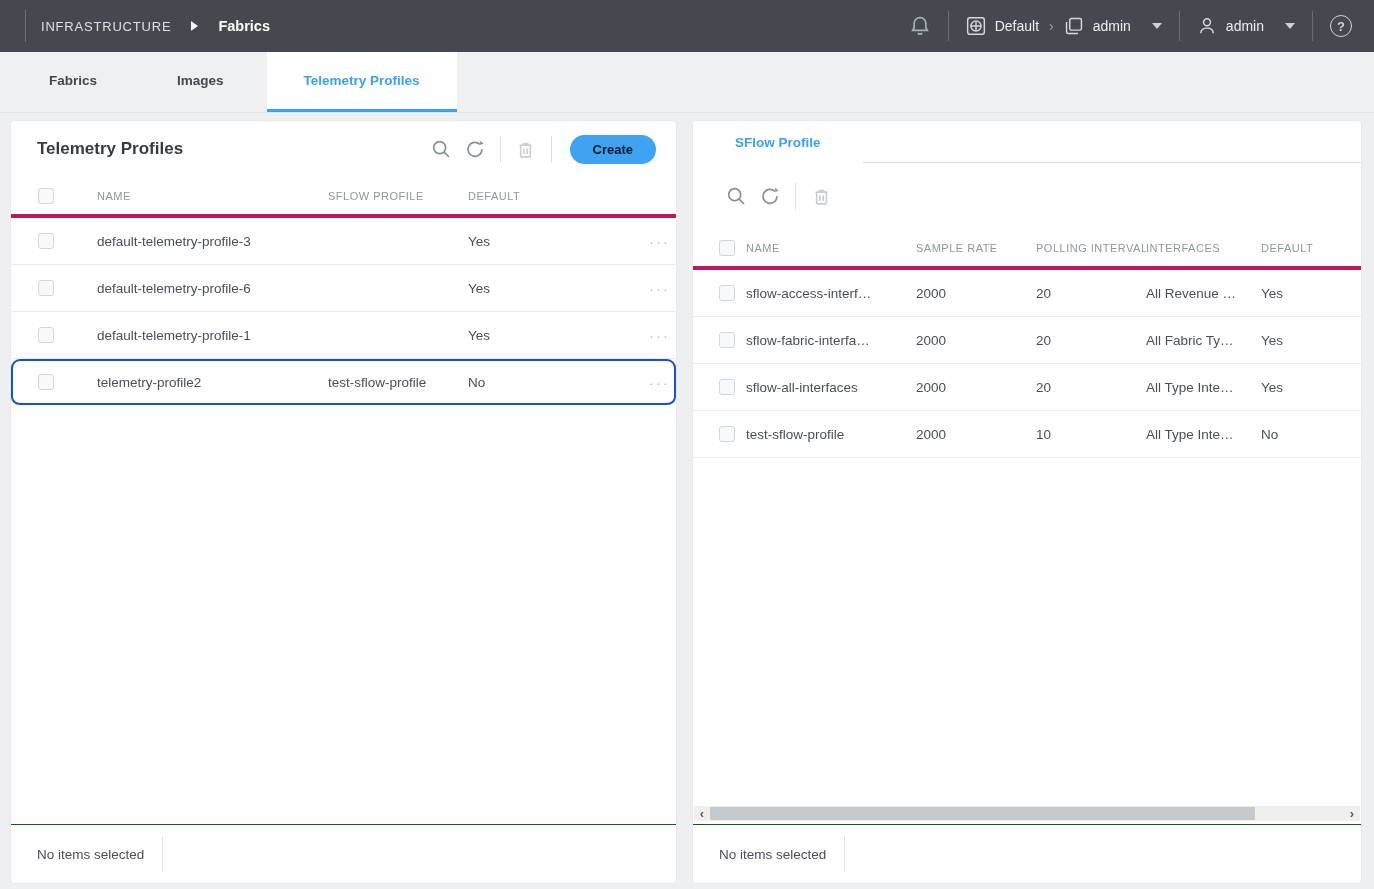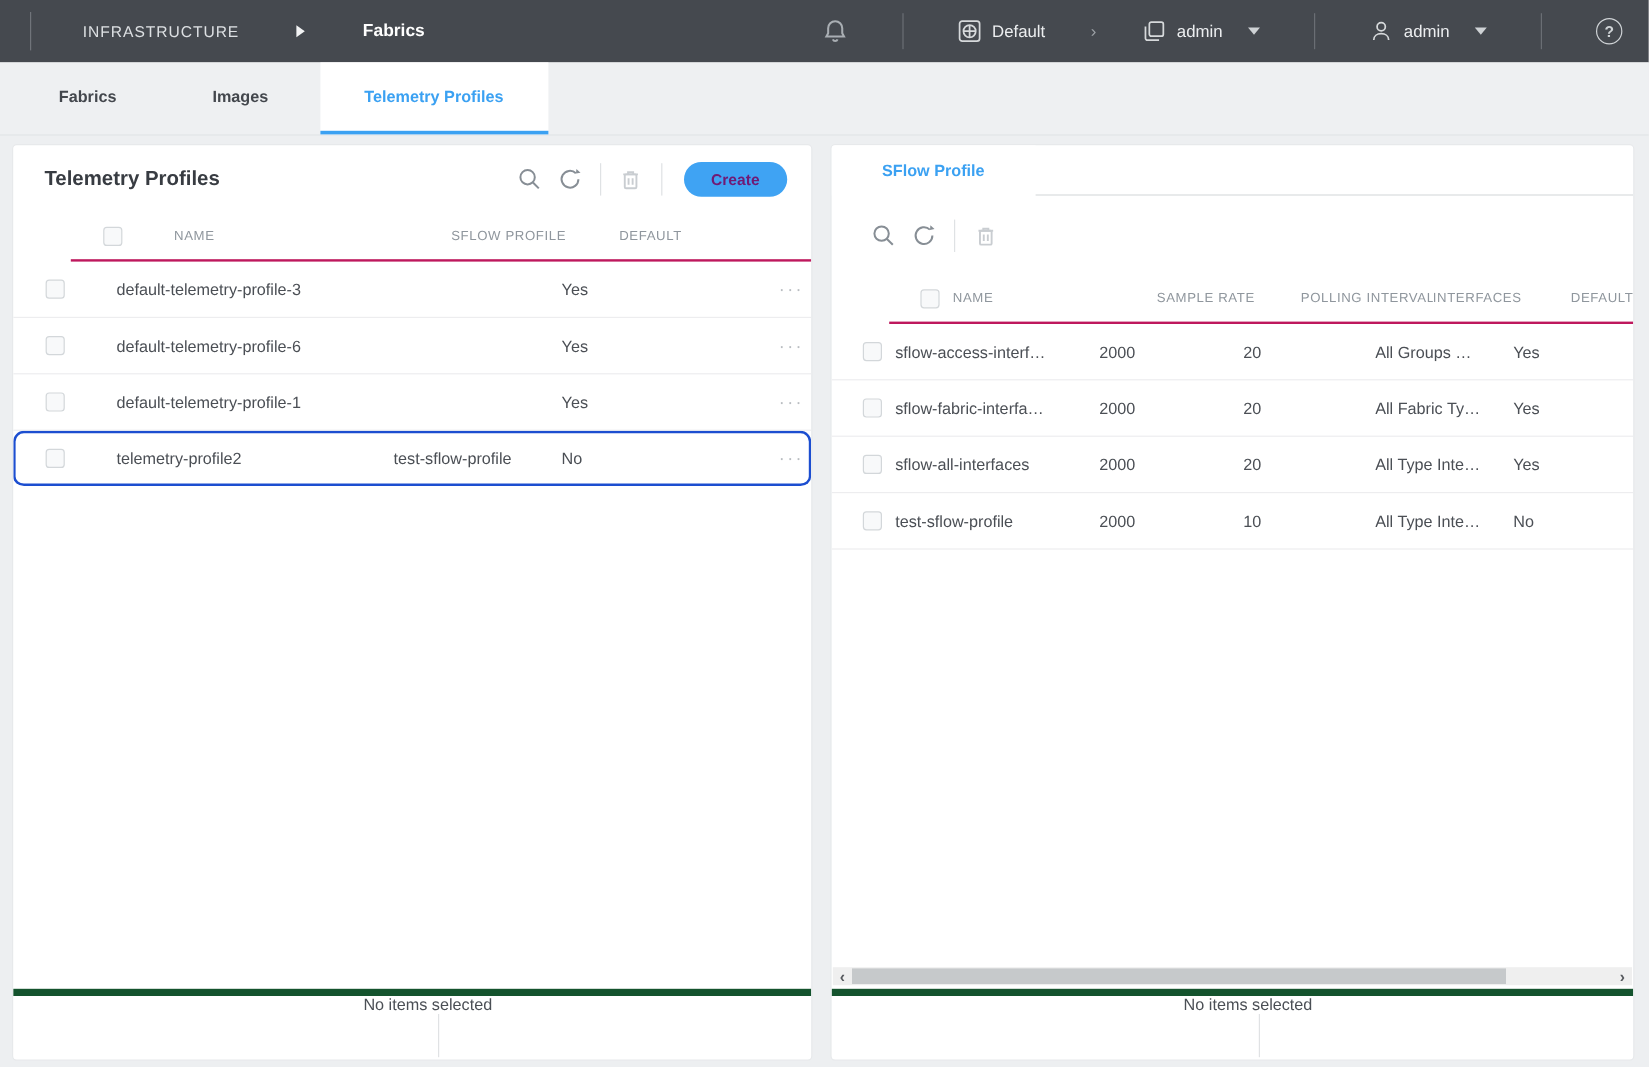--- a/index.html
+++ b/index.html
@@ -1,20 +1,20 @@
 <!DOCTYPE html>
 <html><head>
 <meta charset="utf-8">
 <style>
   * { margin:0; padding:0; box-sizing:border-box; }
   html,body { width:1374px; height:889px; overflow:hidden;
     font-family:"Liberation Sans", sans-serif; background:#edeff1; color:#4b4f55; }
 
   
-  .topbar { height:52px; background:#45494f; display:flex; align-items:center; color:#e8eaec;gap:28px; }
+  .topbar { height:52px; background:#45494f; display:flex; align-items:center; color:#e8eaec; }
   .tb-edge-divider { width:1px; height:32px; background:#70747a; margin-left:25px; }
   .tb-section { margin-left:15px; font-size:13px; letter-spacing:.8px; color:#dde0e3; }
   .tb-arrow { width:0; height:0; border-left:7px solid #f2f3f4; border-top:5px solid transparent;
     border-bottom:5px solid transparent; margin:0 20px; }
   .tb-page { font-size:14.5px; font-weight:bold; color:#ffffff; }
   .tb-spacer { flex:1; }
   .tb-icon { display:inline-flex; align-items:center; justify-content:center; }
   .tb-icon svg { stroke:#a9aeb3; fill:none; stroke-width:1.4; }
   .tb-divider { width:1px; height:30px; background:#6a6e74; margin:0 17px; }
   .tb-item { display:flex; align-items:center; gap:9px; font-size:14px; color:#eceef0; }
@@ -41,30 +41,30 @@
   .panel-left { width:667px; }
   .panel-right { flex:1; }
 
   .panel-header { display:flex; align-items:center; padding:0 20px 0 26px; }
   .panel-left .panel-header { height:56px; }
   .panel-title { font-size:17px; font-weight:bold; color:#383c42; flex:1; }
   .hicon { width:34px; display:flex; align-items:center; justify-content:center; cursor:pointer; }
   .hicon svg { stroke:#878e95; fill:none; stroke-width:1.5; }
   .hicon.disabled svg { stroke:#c9cdd1; }
   .hdr-divider { width:1px; height:27px; background:#dfe2e4; margin:0 8px; }
-  .create-btn { background:#3fa3f3; color:#701a75; font-size:13px; font-weight:bold;
+  .create-btn { background:#3fa3f3; color:#0f172a; font-size:13px; font-weight:bold;
     border:none; border-radius:15px; height:29px; padding:0 23px; margin-left:10px; cursor:pointer;
     font-family:"Liberation Sans", sans-serif; }
 
   
   .grid-l { display:grid; grid-template-columns:59px 231px 140px 1fr 40px; align-items:center;
     padding-left:27px; }
   .grid-r { display:grid; grid-template-columns:27px 170px 120px 110px 115px 55px 1fr; align-items:center;
     padding-left:26px; }
-  .thead { height:41px; border-bottom:2px solid #be185d;margin-left:48px; }
+  .thead { height:41px; border-bottom:4px solid #be185d; }
   .th { font-size:11px; color:#8f969d; letter-spacing:.5px; white-space:nowrap; overflow:hidden; }
   .trow { height:47px; border-bottom:1px solid #ededef; font-size:13.5px; color:#4b4f55; }
   .trow .cell { white-space:nowrap; overflow:hidden; }
   .trow.selected { box-shadow:inset 0 0 0 2px #1c4ed0; border-radius:9px; border-bottom-color:transparent; }
   .cb { width:16px; height:16px; border:1px solid #d3d7da; background:#f8f9fa; border-radius:3px; cursor:pointer; }
   .row-dots { color:#b9bdc1; font-size:15px; letter-spacing:2px; cursor:pointer; text-align:right; padding-right:6px; }
   .row-dots::before { content:"···"; }
 
   .table-spacer { flex:1; }
 
@@ -77,22 +77,22 @@
 
   
   .hscroll { height:15px; margin:0 1px 3px 1px; display:flex; align-items:center; background:#efefef; }
   .hs-arrow { width:16px; text-align:center; font-size:13px; font-weight:bold; color:#55585d; cursor:pointer; line-height:15px; }
   .hs-arrow.left::before { content:"‹"; }
   .hs-arrow.right::before { content:"›"; }
   .hs-track { flex:1; height:15px; position:relative; }
   .hs-thumb { position:absolute; left:0; top:1px; height:13px; width:86%; background:#c6c9cb; cursor:pointer; }
 
   
-  .panel-footer { height:59px; border-top:6px solid #14532d; display:flex; align-items:center;
-    padding-left:26px; font-size:13.5px; color:#4b4f55;flex-direction:column; }
+  .panel-footer { height:59px; border-top:1px solid #14532d; display:flex; align-items:center;
+    padding-left:26px; font-size:13.5px; color:#4b4f55; }
   .footer-divider { width:1px; height:36px; background:#e0e2e4; margin-left:18px; }
 </style>
 </head>
 <body>
 
 <div class="topbar">
   <div class="tb-edge-divider"></div>
   <span class="tb-section">INFRASTRUCTURE</span>
   <span class="tb-arrow"></span>
   <span class="tb-page">Fabrics</span>
@@ -257,21 +257,21 @@
       <span class="th">INTERFACES</span>
       <span class="th">DEFAULT</span>
       <span></span>
     </div>
 
     <div class="grid-r trow">
       <span class="cb"></span>
       <span class="cell">sflow-access-interf…</span>
       <span class="cell">2000</span>
       <span class="cell">20</span>
-      <span class="cell">All Groups …</span>
+      <span class="cell">All Revenue …</span>
       <span class="cell">Yes</span>
       <span></span>
     </div>
     <div class="grid-r trow">
       <span class="cb"></span>
       <span class="cell">sflow-fabric-interfa…</span>
       <span class="cell">2000</span>
       <span class="cell">20</span>
       <span class="cell">All Fabric Ty…</span>
       <span class="cell">Yes</span>

